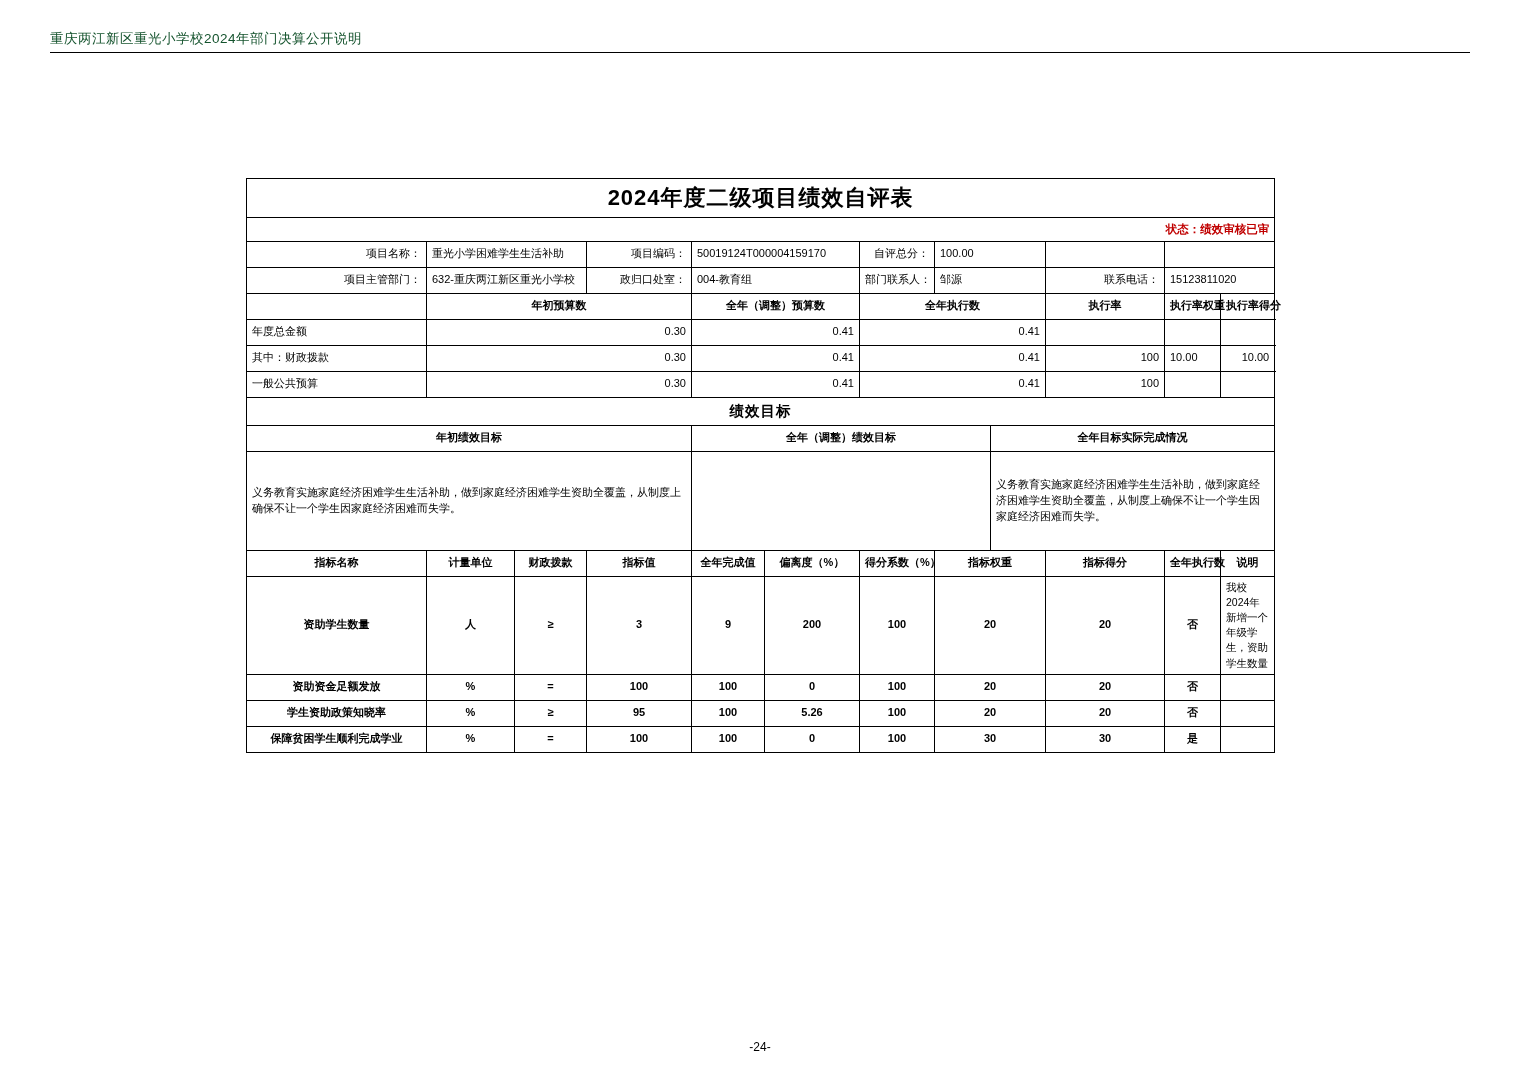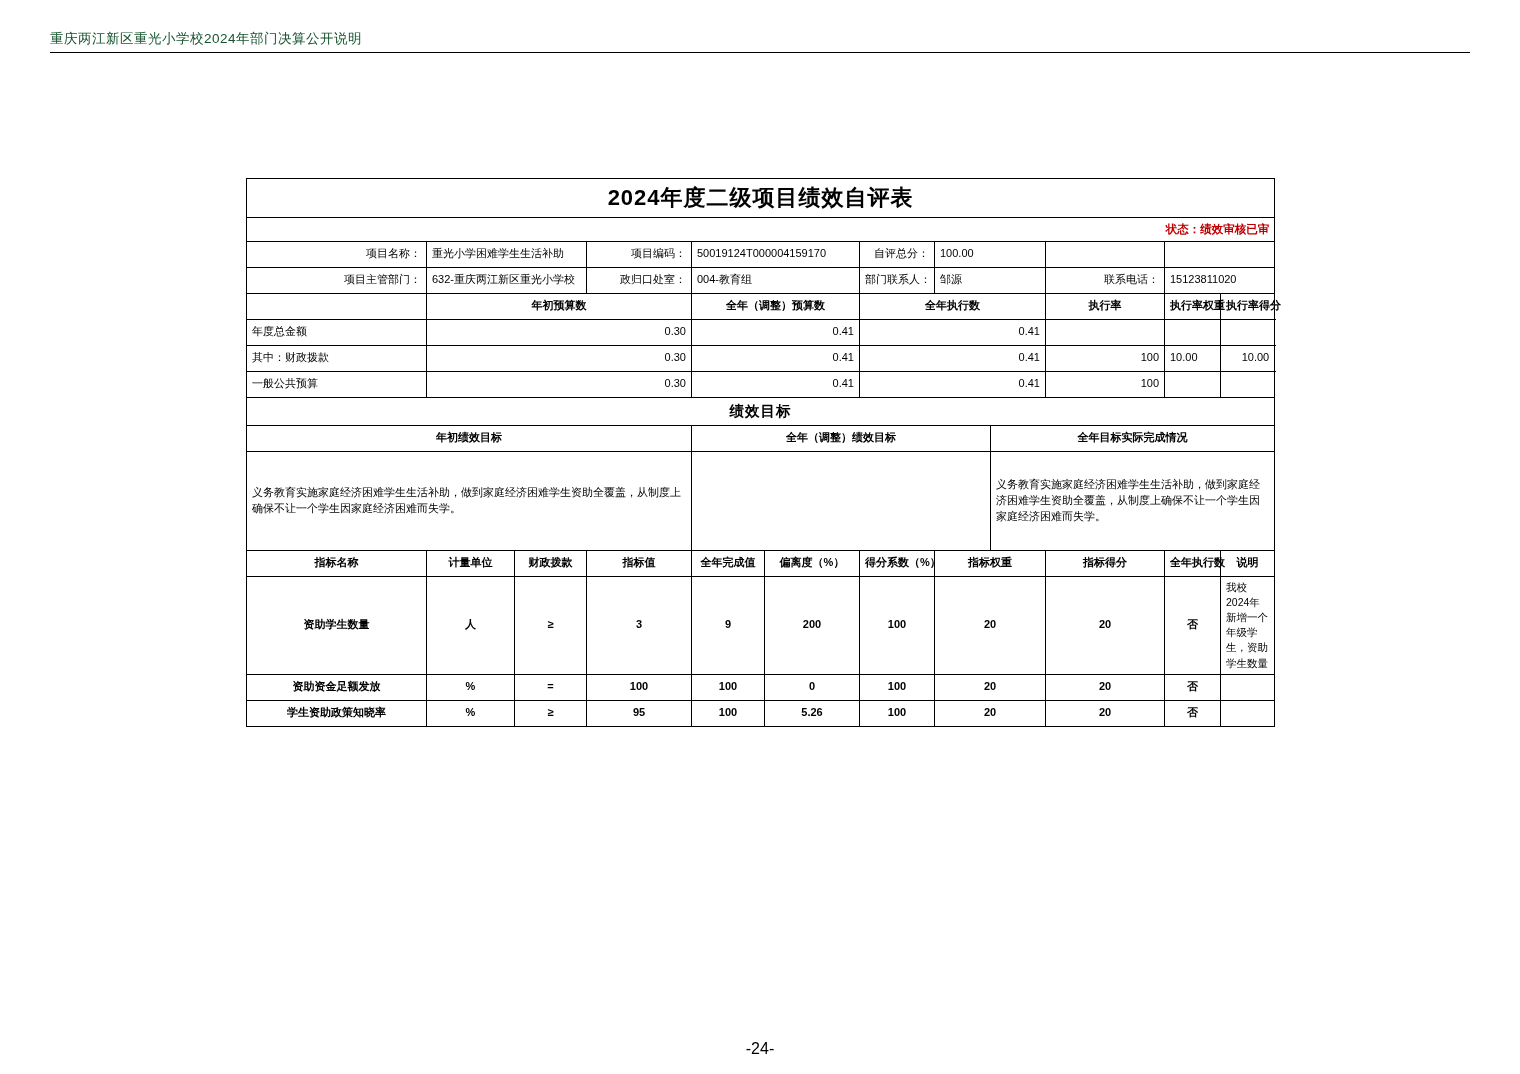--- a/index.html
+++ b/index.html
@@ -29,21 +29,21 @@
     width: 1420px;
     height: 1px;
     background: #000;
   }
   .page-footer {
     position: absolute;
     top: 1040px;
     left: 0;
     width: 1520px;
     text-align: center;
-    font-size: 16px;
+    font-size: 12px;
   }
   .doc-table {
     position: absolute;
     top: 178px;
     left: 246px;
     width: 1028px;
     border-collapse: collapse;
     table-layout: fixed;
     font-size: 11px;
   }
@@ -282,17 +282,30 @@
     <td class="ctr">95</td>
     <td class="ctr">100</td>
     <td class="ctr" colspan="2">5.26</td>
     <td class="ctr">100</td>
     <td class="ctr" colspan="2">20</td>
     <td class="ctr" colspan="2">20</td>
     <td class="ctr">否</td>
     <td class="note-cell"></td>
   </tr>
 
+  <tr class="row-h">
+    <td class="ctr" colspan="3">保障贫困学生顺利完成学业</td>
+    <td class="ctr">%</td>
+    <td class="ctr">=</td>
+    <td class="ctr">100</td>
+    <td class="ctr">100</td>
+    <td class="ctr" colspan="2">0</td>
+    <td class="ctr">100</td>
+    <td class="ctr" colspan="2">30</td>
+    <td class="ctr" colspan="2">30</td>
+    <td class="ctr">是</td>
+    <td class="note-cell"></td>
+  </tr>
 
 </tbody>
   </table>
 
 <div class="page-footer">-24-</div>
 
 </body></html>

